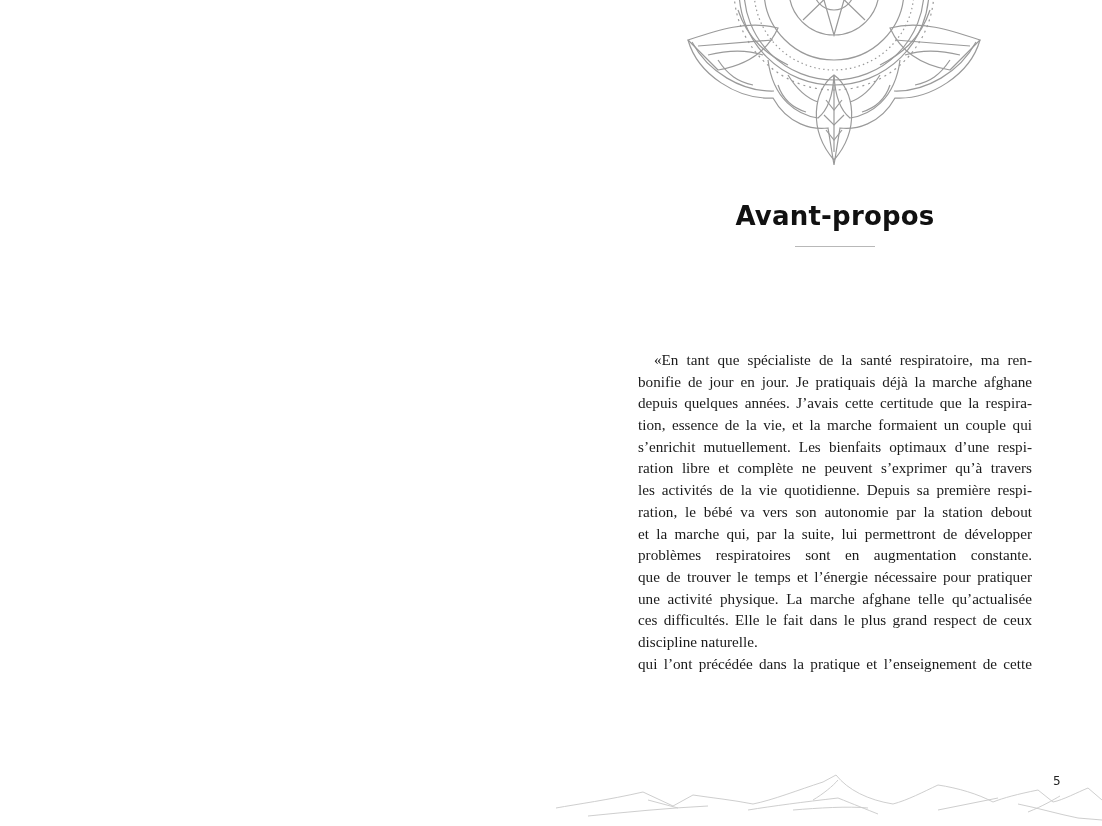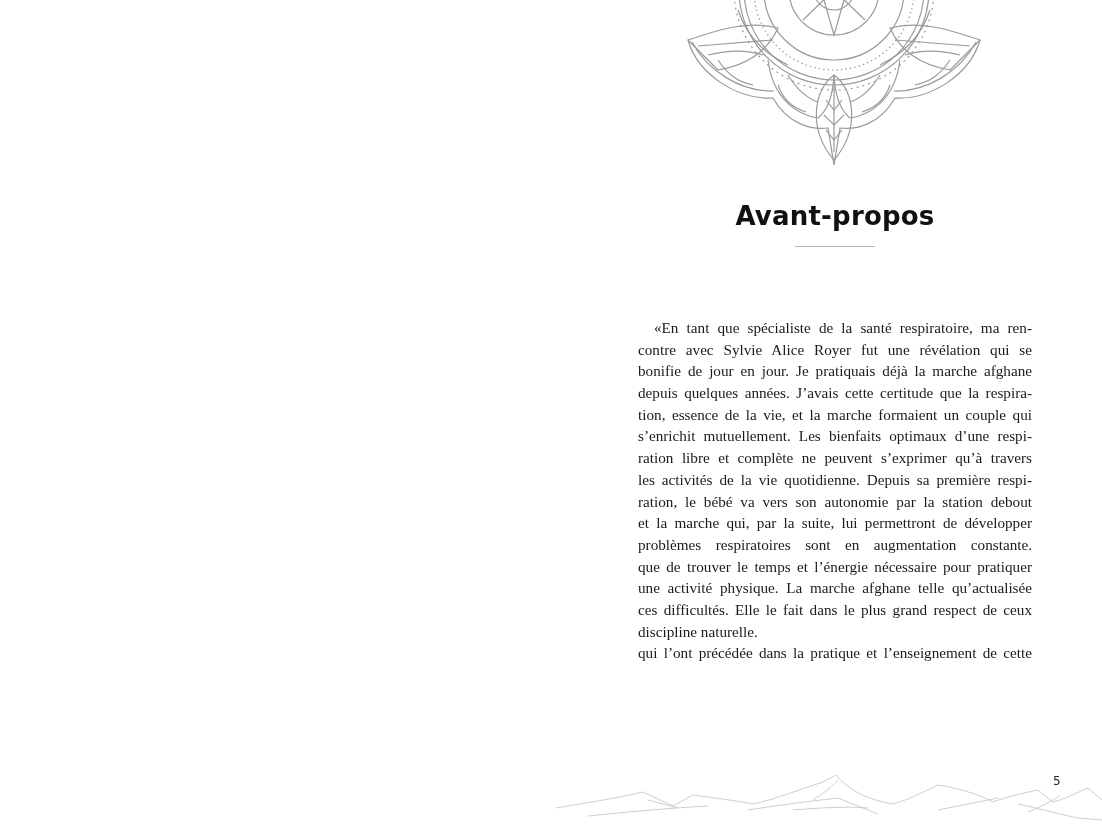--- a/index.html
+++ b/index.html
@@ -76,20 +76,21 @@
       display: block;
       height: 21.7px;
       line-height: 21.7px;
       text-align: justify;
       text-align-last: justify;
       white-space: nowrap;
       overflow: visible;
     }
     .line.indent {
       padding-left: 16px;
+      margin-top: 32px;
     }
     .line.last {
       text-align-last: left;
     }
     .folio {
       position: absolute;
       left: 1053px;
       top: 774px;
       font-family: "DejaVu Sans", sans-serif;
       font-size: 12px;
@@ -148,21 +149,20 @@
       <path d="M156,85 L166,120 L200,130 L166,140 L156,175 L146,140 L112,130 L146,120 Z"></path>
       <path d="M125,100 L156,130 L187,100 M125,160 L156,130 L187,160"></path>
     </g>
   </svg>
 
   <h1 class="title">Avant-propos</h1>
   <div class="title-rule"></div>
 
   <div class="body-text">
     <span class="line indent">«En tant que spécialiste de la santé respiratoire, ma ren-</span>
-    <span class="line">contre avec Sylvie Alice Royer fut une révélation qui se</span>
     <span class="line">bonifie de jour en jour. Je pratiquais déjà la marche afghane</span>
     <span class="line">depuis quelques années. J’avais cette certitude que la respira-</span>
     <span class="line">tion, essence de la vie, et la marche formaient un couple qui</span>
     <span class="line">s’enrichit mutuellement. Les bienfaits optimaux d’une respi-</span>
     <span class="line">ration libre et complète ne peuvent s’exprimer qu’à travers</span>
     <span class="line">les activités de la vie quotidienne. Depuis sa première respi-</span>
     <span class="line">ration, le bébé va vers son autonomie par la station debout</span>
     <span class="line">et la marche qui, par la suite, lui permettront de développer</span>
     <span class="line">problèmes respiratoires sont en augmentation constante.</span>
     <span class="line">que de trouver le temps et l’énergie nécessaire pour pratiquer</span>

